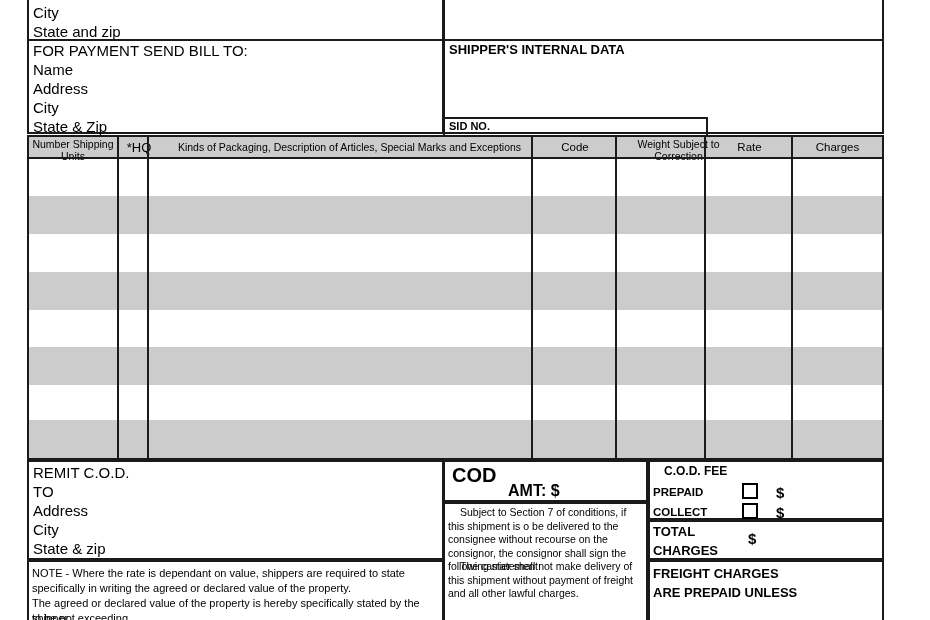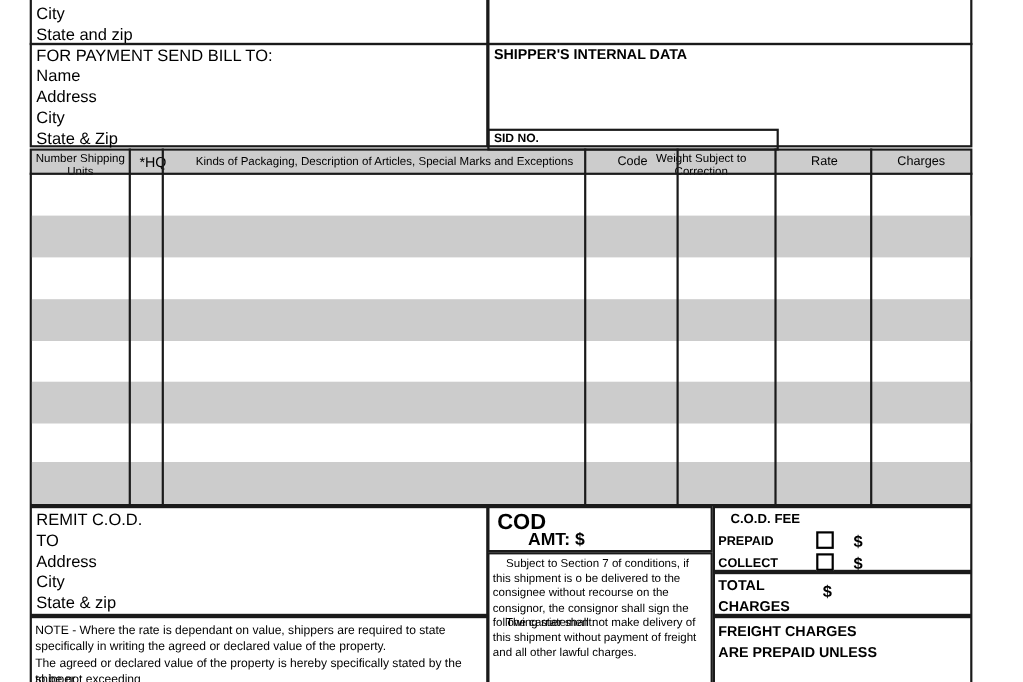--- a/index.html
+++ b/index.html
@@ -130,21 +130,21 @@
   </div>
   <div class="colhead" style="left:117px; top:142px; width:44px; font-size:13px;">
     <span>*HQ</span>
   </div>
   <div class="colhead" style="left:149px; top:142px; width:401px; font-size:10.5px;">
     <span>Kinds of Packaging, Description of Articles, Special Marks and Exceptions</span>
   </div>
   <div class="colhead" style="left:533px; top:142px; width:84px; font-size:11.5px;">
     <span>Code</span>
   </div>
-  <div class="colhead" style="left:593px; top:139px; width:89px;">
+  <div class="colhead" style="left:634px; top:139px; width:89px;">
     <span>Weight Subject to</span><br>
     <span>Correction</span>
   </div>
   <div class="colhead" style="left:706px; top:142px; width:87px; font-size:11.5px;">
     <span>Rate</span>
   </div>
   <div class="colhead" style="left:793px; top:142px; width:89px; font-size:11.5px;">
     <span>Charges</span>
   </div>
 
@@ -165,21 +165,21 @@
   <div class="cell-label lbl-lg" style="left:33px; top:541px;">State &amp; zip</div>
 
   <div class="box" style="left:27px; top:560px; width:417px; height:72px;"></div>
   <div class="para-note" style="left:32px; top:566px; width:408px;">NOTE - Where the rate is dependant on value, shippers are required to state</div>
   <div class="para-note" style="left:32px; top:581px; width:408px;">specifically in writing the agreed or declared value of the property.</div>
   <div class="para-note" style="left:32px; top:596px; width:408px;">The agreed or declared value of the property is hereby specifically stated by the shipper</div>
   <div class="para-note" style="left:32px; top:611px; width:408px;">to be not exceeding</div>
 
   <div class="box" style="left:443px; top:460px; width:205px; height:42px;"></div>
   <div class="cod-title" style="left:452px; top:464px;">COD</div>
-  <div class="cod-amt" style="left:480px; top:482px;">AMT: $</div>
+  <div class="cod-amt" style="left:508px; top:482px;">AMT: $</div>
 
   <div class="box" style="left:443px; top:502px; width:205px; height:130px;"></div>
   <div class="para" style="left:448px; top:506px; width:196px; text-indent:12px;">Subject to Section 7 of conditions, if this shipment is o be delivered to the consignee without recourse on the consignor, the consignor shall sign the following statement:</div>
   <div class="para" style="left:448px; top:560px; width:196px; text-indent:12px;">The carrier shall not make delivery of this shipment without payment of freight and all other lawful charges.</div>
 
   <div class="box" style="left:648px; top:460px; width:236px; height:60px;"></div>
   <div class="cell-label lbl-md" style="left:653px; top:465px; font-size:12px;padding-left:11px;">C.O.D. FEE</div>
 
   <div class="cell-label lbl-md" style="left:653px; top:487px; font-size:11.5px;">PREPAID</div>
   <div class="checkbox" style="left:742px; top:483px; width:16px; height:16px;"></div>

